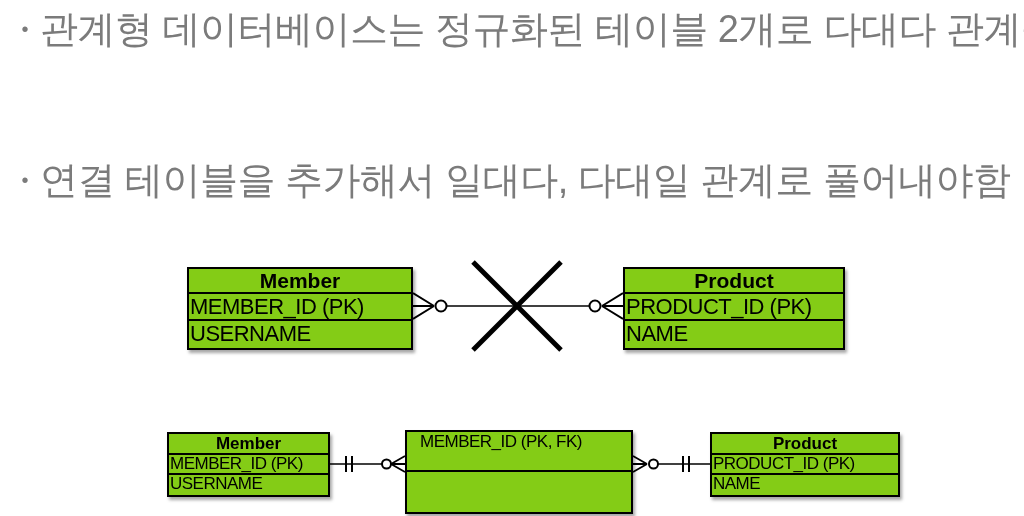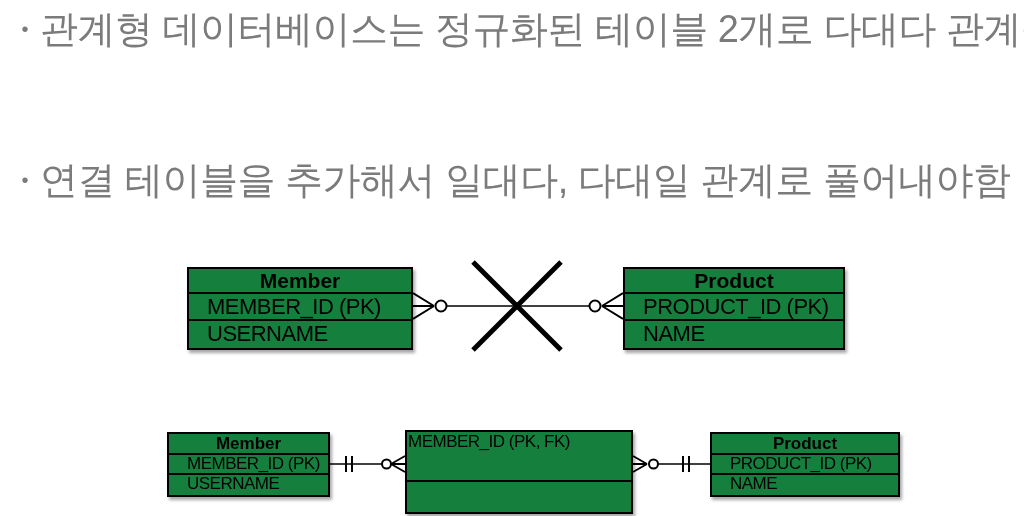--- a/index.html
+++ b/index.html
@@ -16,48 +16,48 @@
   }
   .bullet-text {
     position:absolute; left:40px; right:4px;
     color:var(--text_gray,#7b7b7b);
     font-size:38px; line-height:53px; letter-spacing:-0.5px;
     white-space:nowrap;
   }
   .bullet-line { display:block; }
 
   .tbl {
-    position:absolute; background:#15803d;
+    position:absolute; background:#84cc16;
     border:2px solid var(--stroke,#000);
     box-shadow:2px 3px 3px rgba(0,0,0,0.35);
     color:var(--stroke,#000);
   }
   .tbl-header {
     font-weight:bold; text-align:center;
     border-bottom:2px solid var(--stroke,#000);
     overflow:hidden; white-space:nowrap;
   }
   .tbl-row {
     border-bottom:2px solid var(--stroke,#000);
-    padding-left:18px; white-space:nowrap; overflow:hidden;
+    padding-left:1px; white-space:nowrap; overflow:hidden;
     letter-spacing:-0.5px;
   }
   .tbl-row.last { border-bottom:none; }
 
   .d1 .tbl-header { height:25px; font-size:21px; line-height:23px; }
   .d1 .tbl-row    { height:27px; font-size:22px; line-height:25px; }
   .d1 .tbl-row.last { height:27px; }
 
   .d2 .tbl-header { height:21px; font-size:17px; line-height:19px; }
   .d2 .tbl-row    { height:20px; font-size:17px; line-height:18px; }
 
   .d2mid .tbl-header { height:22px; font-size:17px; line-height:20px; }
   .d2mid .tbl-cell {
-    height:50px; border-bottom:2px solid var(--stroke,#000);
-    padding-left:1px; font-size:17px; line-height:19px;
+    height:40px; border-bottom:2px solid var(--stroke,#000);
+    padding-left:13px; font-size:17px; line-height:19px;
     letter-spacing:-0.5px; white-space:nowrap; overflow:hidden;
   }
   .d2mid .tbl-cell span { display:block; }
   .d2mid .empty-row { height:18px; }
 
   svg.conn { position:absolute; display:block; }
   svg.conn line, svg.conn path { stroke:var(--stroke,#000); fill:none; }
   svg.conn circle { stroke:var(--stroke,#000); fill:#fff; }
 </style>
 </head>

